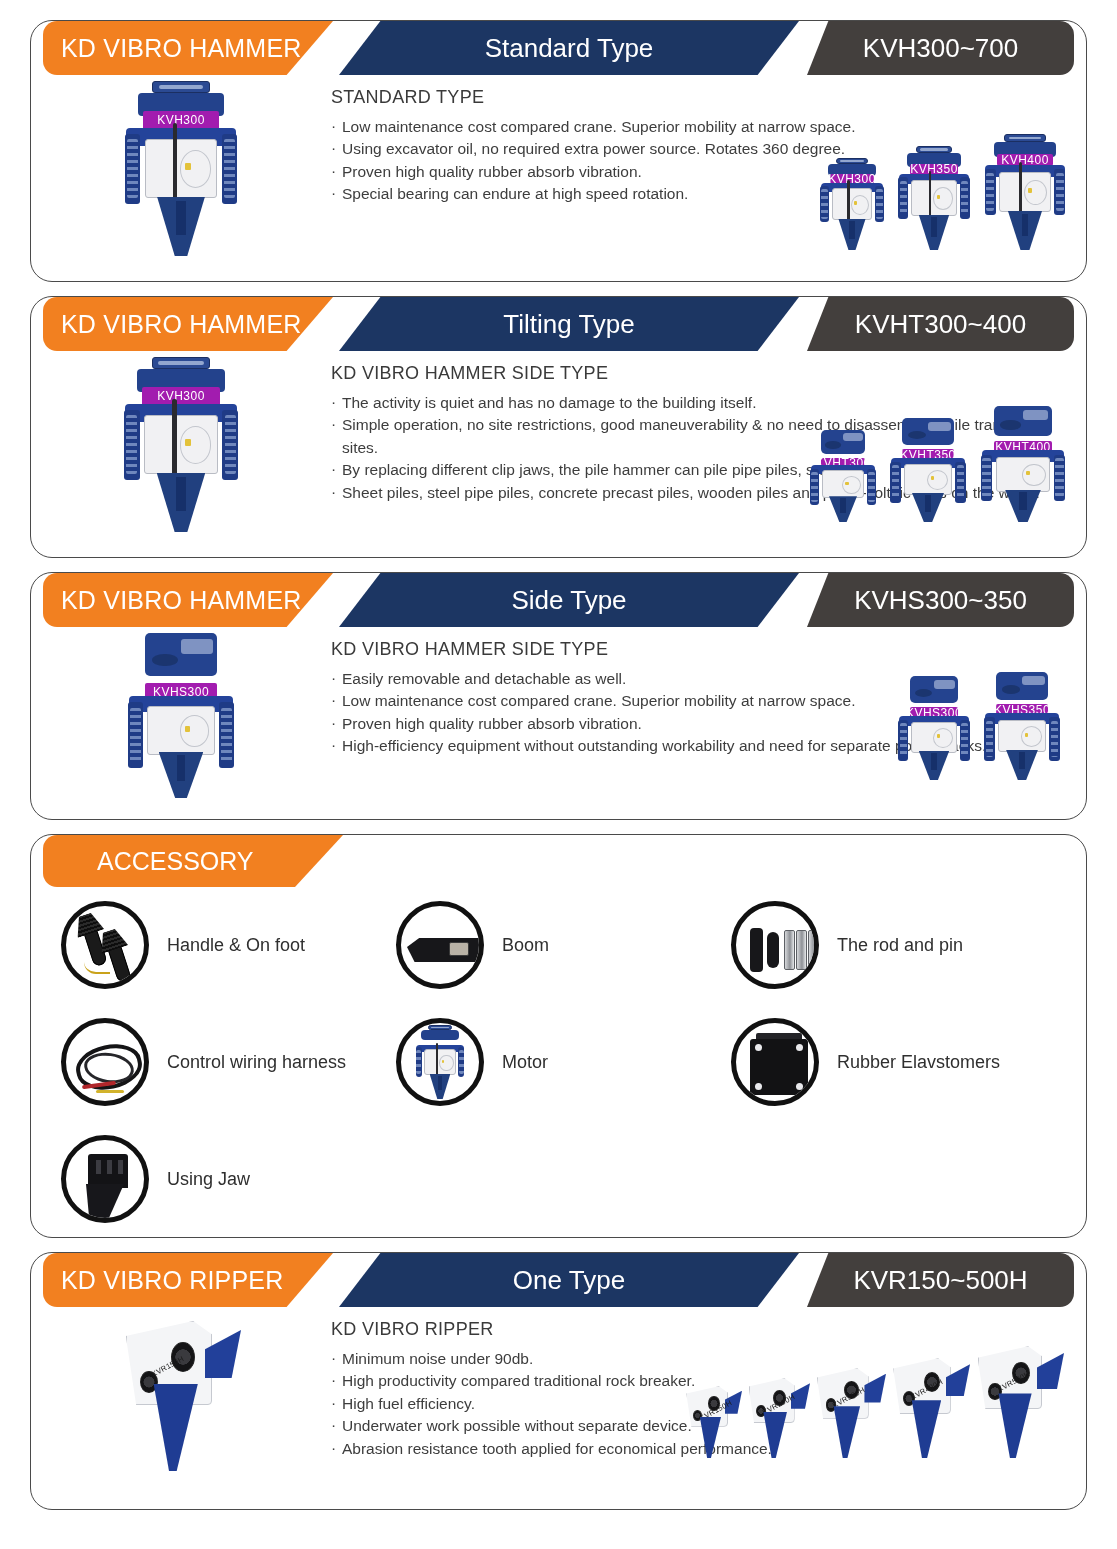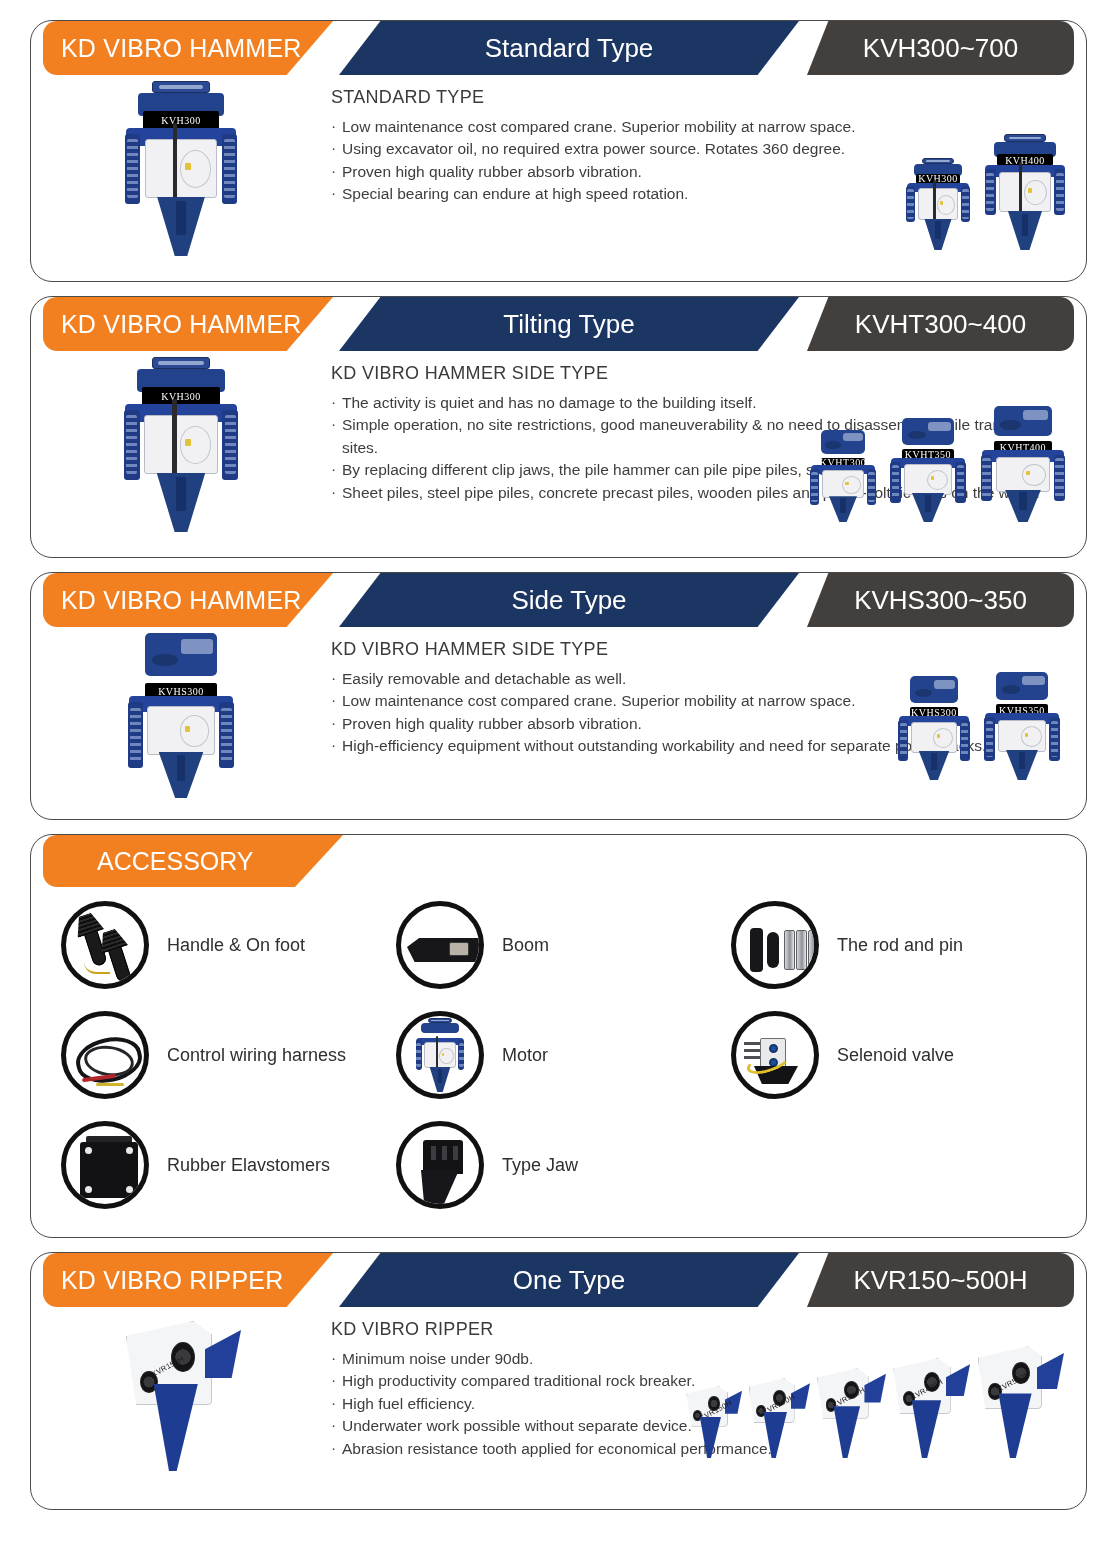--- a/index.html
+++ b/index.html
@@ -68,22 +68,22 @@
 
   
   .mach { position: relative; }
   .mach .top-bar { position:absolute; left:26%; width:48%; height:7%; top:0;
         background:#2b4a93; border-radius:3px; border:1px solid #1b2f62; }
   .mach .top-bar::after{ content:""; position:absolute; left:10%; top:28%; width:80%; height:44%;
         background:#93a7cf; border-radius:2px; }
   .mach .yoke { position:absolute; left:14%; width:72%; top:7%; height:13%;
         background:#23428c; border-radius:4px; }
   .mach .label { position:absolute; left:18%; width:64%; top:17%; height:11%;
-        background:#000000; border-radius:2px; color:#fff; font-size:10px;
-        display:flex; align-items:center; justify-content:center; letter-spacing:.5px;font-family:Liberation Serif, serif; }
+        background:#a21caf; border-radius:2px; color:#fff; font-size:12px;
+        display:flex; align-items:center; justify-content:center; letter-spacing:.5px; }
   .mach .arms { position:absolute; left:4%; width:92%; top:27%; height:10%;
         background:#24439a; border-radius:4px; }
   .mach .side-l, .mach .side-r { position:absolute; top:30%; width:13%; height:40%;
         background:#1f3b86; border-radius:3px; }
   .mach .side-l { left:3%; } .mach .side-r { right:3%; }
   .mach .side-l::after, .mach .side-r::after{ content:""; position:absolute; left:14%; top:8%;
         width:72%; height:84%;
         background:repeating-linear-gradient(#6f87bd 0 3px,#1f3b86 3px 7px); border-radius:2px; }
   .mach .box { position:absolute; left:20%; width:60%; top:33%; height:34%;
         background:#f1f1f3; border:1.2px solid #b9bcc4; border-radius:3px; }
@@ -133,21 +133,21 @@
   
   .acc-banner { position: relative; height: 52px; }
   .acc-tab {
     position:absolute; left:12px; top:0; width:300px; height:52px;
     background:#F28020; border-top-left-radius:14px; border-bottom-left-radius:14px;
     -webkit-clip-path: polygon(0 0, 100% 0, 84% 100%, 0 100%);
     clip-path: polygon(0 0, 100% 0, 84% 100%, 0 100%);
     display:flex; align-items:center; padding-left:54px; color:#fff; font-size:25px;
   }
   .acc-grid { display:grid; grid-template-columns: repeat(3, 1fr);
-              row-gap: 10px; padding: 8px 20px 22px 30px; }
+              row-gap: 17px; padding: 8px 20px 22px 30px; }
   .acc-item { display:flex; align-items:center; gap:18px; height:100px; }
   .acc-circle { width:88px; height:88px; flex:0 0 88px; border:5px solid #111;
                 border-radius:50%; position:relative; overflow:hidden;
                 background:#fff; display:flex; align-items:center; justify-content:center; }
   .acc-label { font-size:18px; color:#2f2f2f; }
 
   
   .g-handle .lev { position:absolute; width:14px; height:40px; background:#1a1a1a;
         border-radius:7px; box-shadow: inset 0 0 0 1px #000; }
   .g-handle .lev::before{ content:""; position:absolute; left:-7px; top:-13px; width:28px; height:20px;
@@ -256,20 +256,31 @@
             <div class="top-bar"></div>
             <div class="yoke"></div>
           <div class="label">KVH300</div>
           <div class="arms"></div>
             <div class="side-l"></div>
             <div class="side-r"></div>
           <div class="box"></div>
             <div class="hose"></div>
             <div class="cone"></div>
           </div>
+        <div class="mach" style="width:76px;height:104px;">
+            <div class="top-bar"></div>
+            <div class="yoke"></div>
+          <div class="label">KVH350</div>
+          <div class="arms"></div>
+            <div class="side-l"></div>
+            <div class="side-r"></div>
+          <div class="box"></div>
+            <div class="hose"></div>
+            <div class="cone"></div>
+          </div>
         <div class="mach" style="width:86px;height:116px;">
             <div class="top-bar"></div>
             <div class="yoke"></div>
           <div class="label">KVH400</div>
           <div class="arms"></div>
             <div class="side-l"></div>
             <div class="side-r"></div>
           <div class="box"></div>
             <div class="hose"></div>
             <div class="cone"></div>
@@ -442,48 +453,35 @@
               <div class="side-l"></div>
               <div class="side-r"></div>
             <div class="box"></div>
               <div class="hose"></div>
               <div class="cone"></div>
           </div>
         </div>
         <span class="acc-label">Motor</span>
       </div>
 
-      <div class="acc-item">
-        <div class="acc-circle g-sol">
-          <span class="fin f1"></span>
-            <span class="fin f2"></span>
-            <span class="fin f3"></span>
-          <span class="blk"></span>
-            <span class="dot d1"></span>
-            <span class="dot d2"></span>
-          <span class="base"></span>
-            <span class="wire"></span>
-        </div>
-        <span class="acc-label">Selenoid valve</span>
-      </div>
 
       <div class="acc-item">
         <div class="acc-circle g-rub">
           <span class="lip"></span>
             <span class="plate"></span>
         </div>
         <span class="acc-label">Rubber Elavstomers</span>
       </div>
 
       <div class="acc-item">
         <div class="acc-circle g-clamp">
           <span class="jaw"></span>
             <span class="blade"></span>
         </div>
-        <span class="acc-label">Type Jaw</span>
+        <span class="acc-label">Using Jaw</span>
       </div>
 
       <div class="acc-item"></div>
     </div>
   </div>
 
   <div class="card" style="height:258px;">
     <div class="banner">
       <div class="band band-brand">KD VIBRO RIPPER</div>
       <div class="band band-type">One Type</div>

